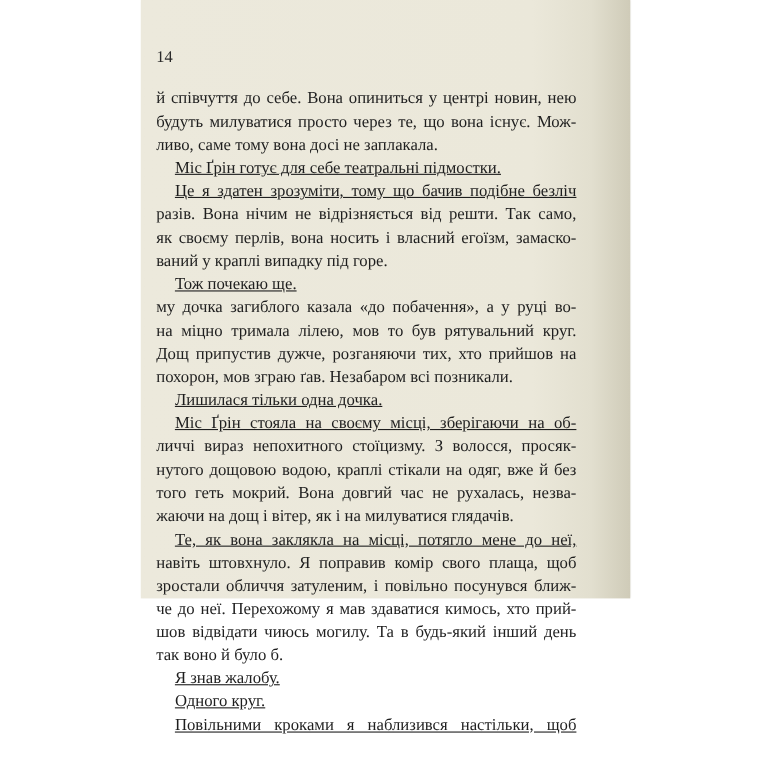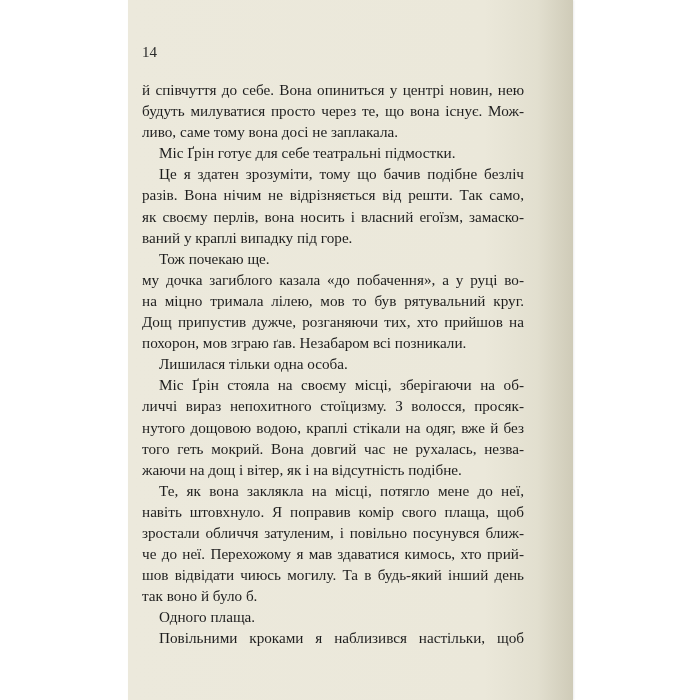--- a/index.html
+++ b/index.html
@@ -1,64 +1,65 @@
 <!DOCTYPE html>
 <html><head>
   <meta charset="utf-8">
   <style>
     html, body { margin: 0; padding: 0; }
     body {
       width: 700px; height: 700px; background: #ffffff;
       position: relative; overflow: hidden;
     }
     .page {
-      position: absolute; left: 128px; top: 0; width: 445px; height: 700px;
+      position: absolute; left: 128px; top: 0; width: 445px; height: 544px;
       background: linear-gradient(to right, #ece9dc 0%, #ebe8da 80%, #e2dfcf 92%, #cfcbb8 100%);
       box-shadow: 1px 0 2px rgba(0,0,0,0.08);
     }
     .page-number {
       position: absolute; left: 14px; top: 44px;
       font-family: "Liberation Serif", serif; font-size: 15px; color: #2a2a2a;
     }
     .text {
       position: absolute; left: 14px; top: 79px; width: 382px;
       font-family: "Liberation Serif", serif; font-size: 15.2px; line-height: 21.1px;
       color: #1e1e1e;
     }
     .line { white-space: nowrap; display: block; text-align: justify; text-align-last: justify; height: 21.1px; }
     .line.last { text-align-last: left; }
-    .line.indent { padding-left: 17px; }
+    .line.indent { padding-left: 17px; text-decoration: underline; }
   </style>
 </head>
 <body>
 
 <div class="page">
   <div class="page-number">14</div>
   <div class="text" id="body-text">
       <span class="line">й співчуття до себе. Вона опиниться у центрі новин, нею</span>
       <span class="line">будуть милуватися просто через те, що вона існує. Мож-</span>
       <span class="line last">ливо, саме тому вона досі не заплакала.</span>
       <span class="line indent last">Міс Ґрін готує для себе театральні підмостки.</span>
       <span class="line indent">Це я здатен зрозуміти, тому що бачив подібне безліч</span>
       <span class="line">разів. Вона нічим не відрізняється від решти. Так само,</span>
       <span class="line">як своєму перлів, вона носить і власний егоїзм, замаско-</span>
       <span class="line last">ваний у краплі випадку під горе.</span>
       <span class="line indent last">Тож почекаю ще.</span>
       <span class="line">му дочка загиблого казала «до побачення», а у руці во-</span>
       <span class="line">на міцно тримала лілею, мов то був рятувальний круг.</span>
       <span class="line">Дощ припустив дужче, розганяючи тих, хто прийшов на</span>
       <span class="line last">похорон, мов зграю ґав. Незабаром всі позникали.</span>
-      <span class="line indent last">Лишилася тільки одна особа.</span>
+      <span class="line indent last">Лишилася тільки одна дочка.</span>
       <span class="line indent">Міс Ґрін стояла на своєму місці, зберігаючи на об-</span>
       <span class="line">личчі вираз непохитного стоїцизму. З волосся, просяк-</span>
       <span class="line">нутого дощовою водою, краплі стікали на одяг, вже й без</span>
       <span class="line">того геть мокрий. Вона довгий час не рухалась, незва-</span>
-      <span class="line last">жаючи на дощ і вітер, як і на відсутність подібне.</span>
+      <span class="line last">жаючи на дощ і вітер, як і на милуватися глядачів.</span>
       <span class="line indent">Те, як вона заклякла на місці, потягло мене до неї,</span>
       <span class="line">навіть штовхнуло. Я поправив комір свого плаща, щоб</span>
       <span class="line">зростали обличчя затуленим, і повільно посунувся ближ-</span>
       <span class="line">че до неї. Перехожому я мав здаватися кимось, хто прий-</span>
       <span class="line">шов відвідати чиюсь могилу. Та в будь-який інший день</span>
       <span class="line last">так воно й було б.</span>
-      <span class="line indent last">Одного плаща.</span>
+      <span class="line indent last">Я знав жалобу.</span>
+      <span class="line indent last">Одного круг.</span>
       <span class="line indent">Повільними кроками я наблизився настільки, щоб</span>
     </div>
 </div>
 
 </body></html>

